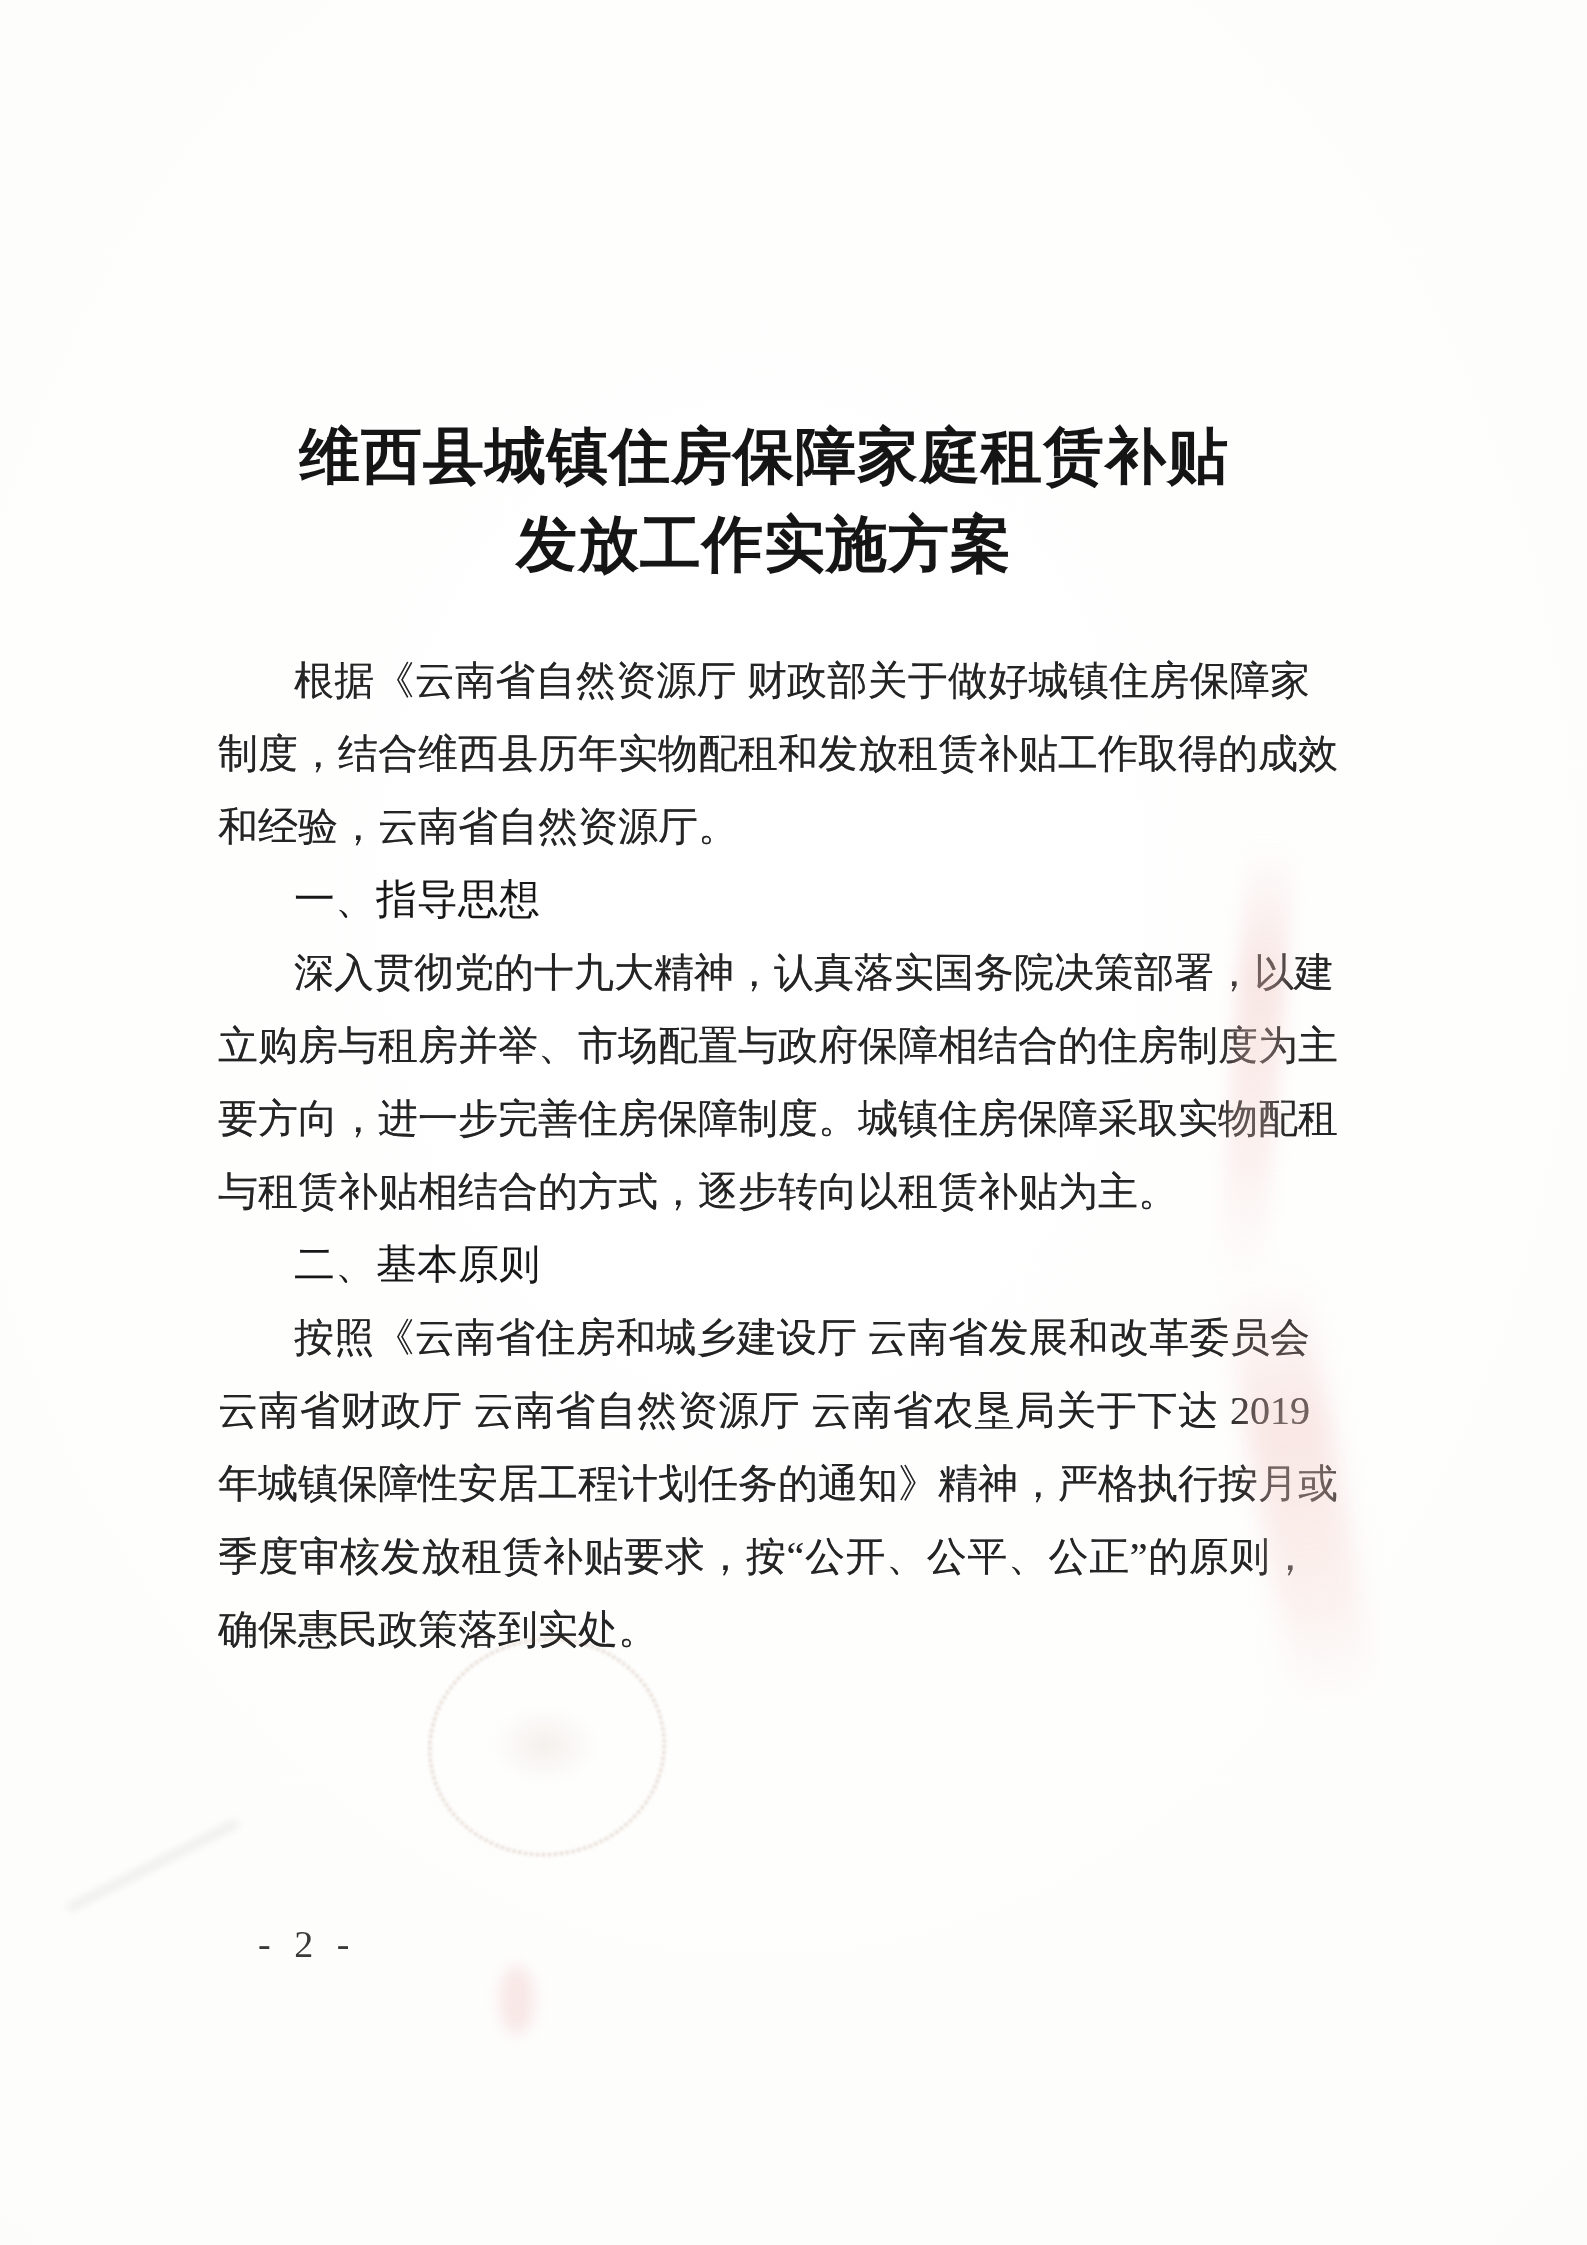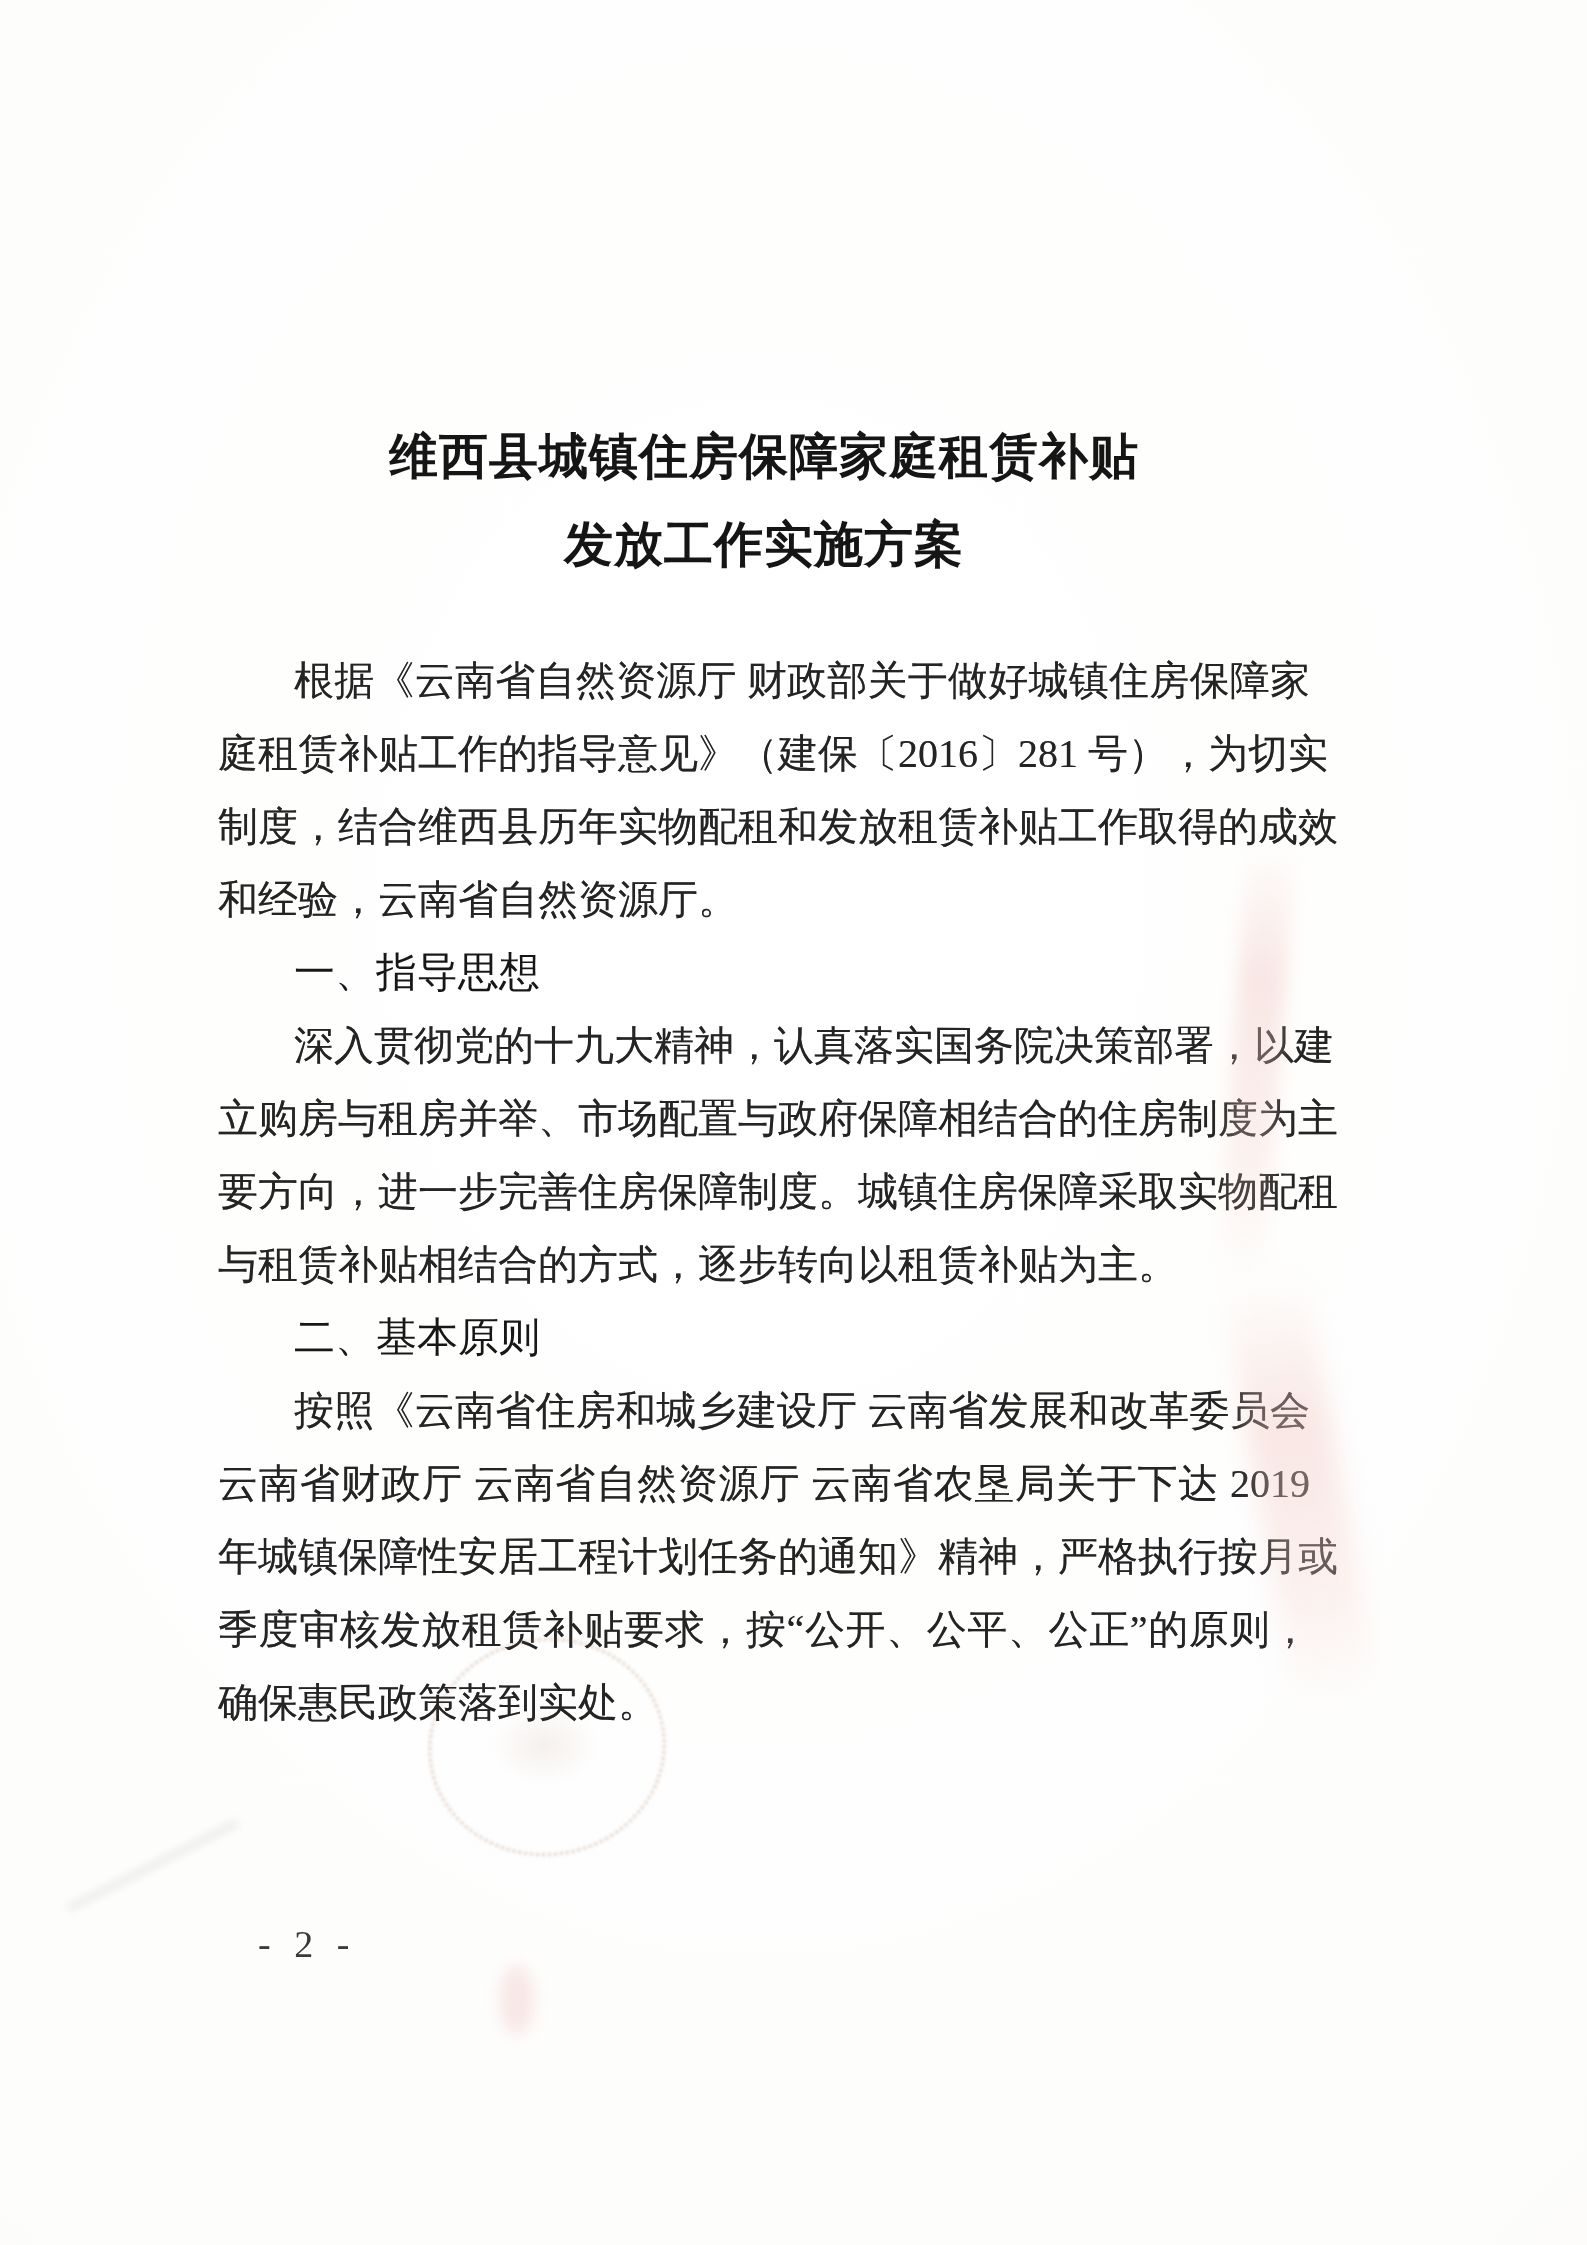--- a/index.html
+++ b/index.html
@@ -20,21 +20,21 @@
   }
   .doc {
     position: absolute;
     left: 218px;
     top: 412px;
     width: 1092px;
   }
   .title {
     font-family: "Liberation Sans", sans-serif;
     font-weight: bold;
-    font-size: 49px;
+    font-size: 61px;
     line-height: 88px;
     text-align: center;
     color: #151515;
     letter-spacing: 1px;
     margin-bottom: 56px;
   }
   .line {
     font-size: 40px;
     line-height: 73px;
     height: 73px;
@@ -135,21 +135,20 @@
 
   <div class="doc">
 
     <div class="title">
       <div>维西县城镇住房保障家庭租赁补贴</div>
       <div>发放工作实施方案</div>
     </div>
 
     <div>
       <div class="line indent">根据《云南省自然资源厅 财政部关于做好城镇住房保障家</div>
-      <div class="line">庭租赁补贴工作的指导意见》（建保〔2016〕281 号），为切实</div>
       <div class="line">制度，结合维西县历年实物配租和发放租赁补贴工作取得的成效</div>
       <div class="line last">和经验，云南省自然资源厅。</div>
     </div>
 
     <div class="heading">一、指导思想</div>
 
     <div>
       <div class="line indent">深入贯彻党的十九大精神，认真落实国务院决策部署，以建</div>
       <div class="line">立购房与租房并举、市场配置与政府保障相结合的住房制度为主</div>
       <div class="line">要方向，进一步完善住房保障制度。城镇住房保障采取实物配租</div>

